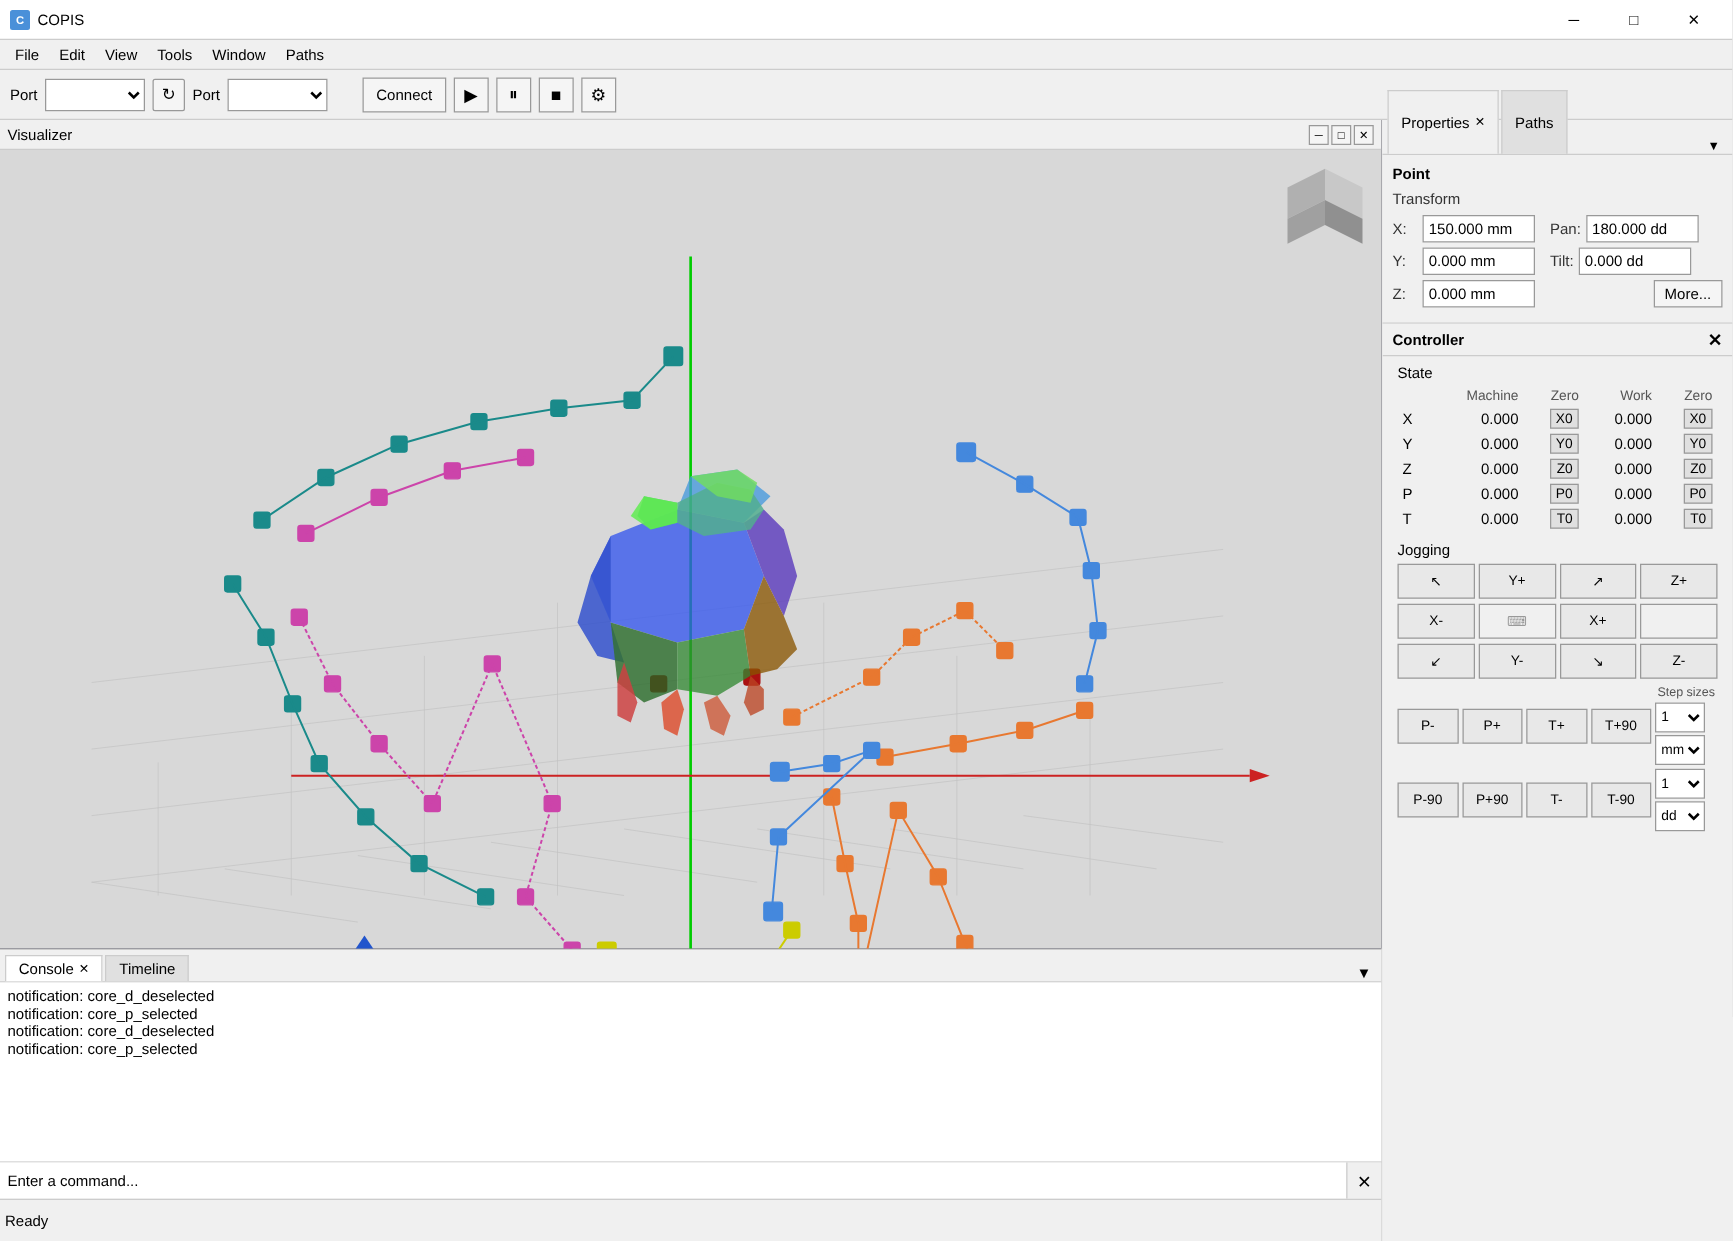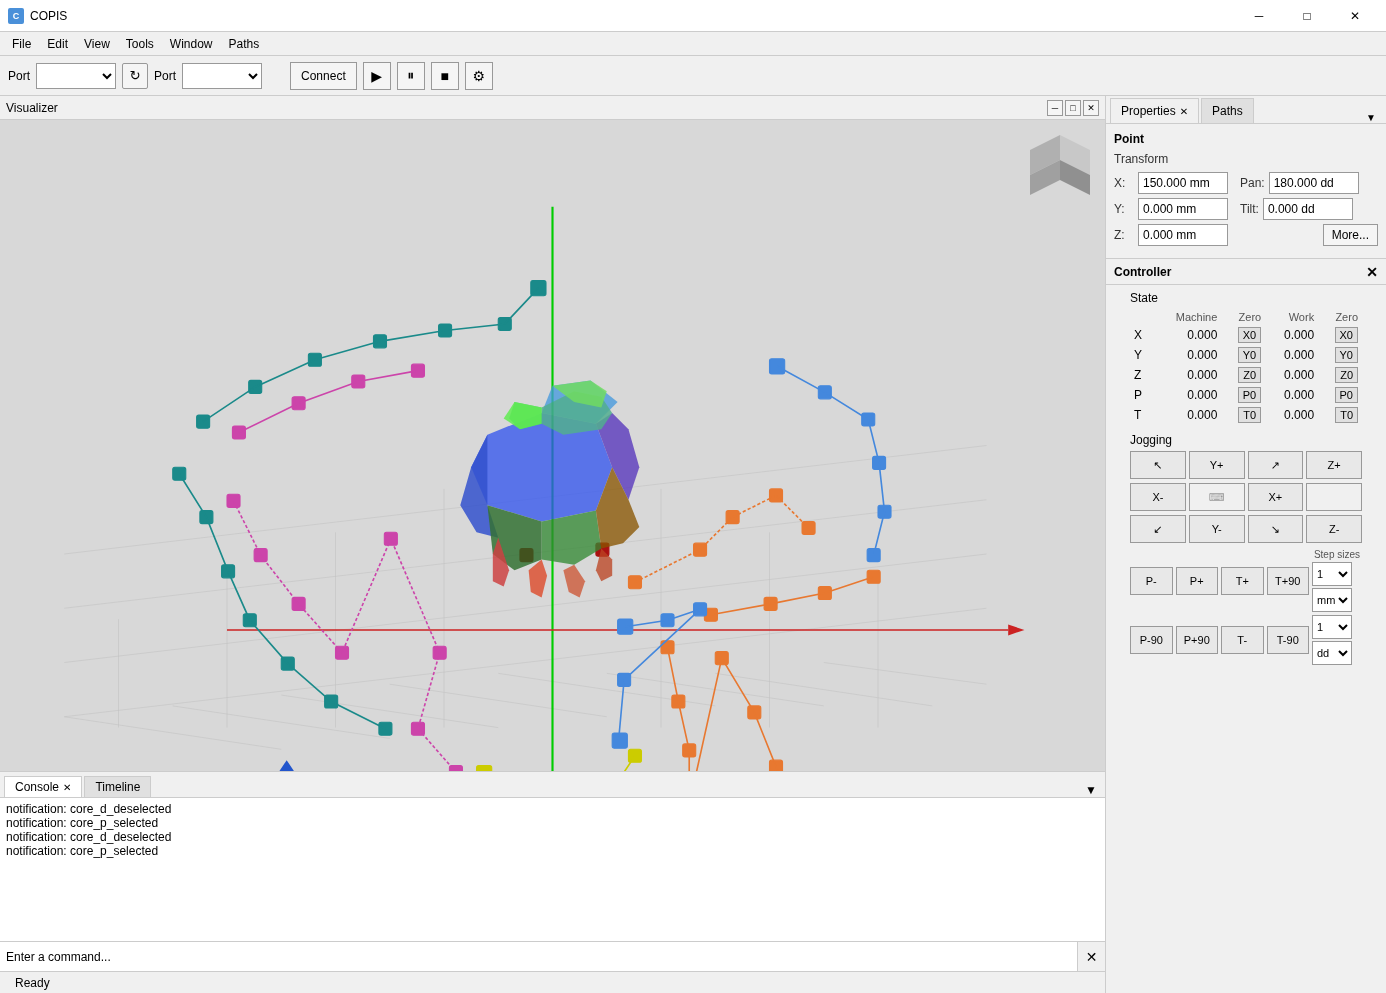--- a/index.html
+++ b/index.html
@@ -45,29 +45,29 @@
     
     #console-panel { height: 200px; display: flex; flex-direction: column; border-top: 1px solid #ccc; }
     #console-tabs { background: #f0f0f0; height: 26px; display: flex; align-items: flex-end; padding: 0 4px; border-bottom: 1px solid #ccc; gap: 2px; }
     .console-tab { padding: 3px 10px; border: 1px solid #ccc; border-bottom: none; background: #e0e0e0; cursor: pointer; font-size: 12px; display: flex; align-items: center; gap: 4px; }
     .console-tab.active { background: #fff; }
     .tab-close { font-size: 10px; cursor: pointer; }
     #console-body { flex: 1; background: white; overflow-y: auto; padding: 4px 6px; font-size: 12px; position: relative; }
     #console-input-row { height: 30px; display: flex; border-top: 1px solid #ccc; }
     #console-input { flex: 1; border: none; padding: 0 6px; font-size: 12px; outline: none; }
     .console-input-close { width: 28px; height: 100%; display: flex; align-items: center; justify-content: center; border-left: 1px solid #ccc; cursor: pointer; font-size: 14px; background: #f0f0f0; }
-    #status-bar { background: #f0f0f0; height: 22px; display: flex; align-items: center; padding: 0 15px; border-top: 1px solid #ccc; font-size: 12px; }
+    #status-bar { background: #f0f0f0; height: 34px; display: flex; align-items: center; padding: 0 4px; border-top: 1px solid #ccc; font-size: 12px; }
     
     
     #right-panel { width: 280px; display: flex; flex-direction: column; background: #f0f0f0; }
     
     
     #properties-panel { background: #f0f0f0; border-bottom: 1px solid #ccc; }
     #properties-tabs { height: 28px; display: flex; align-items: flex-end; padding: 0 4px; gap: 2px; border-bottom: 1px solid #ccc; background: #f0f0f0; }
-    .prop-tab { padding: 5px 10px; border: 1px solid #ccc; border-bottom: none; background: #e0e0e0; cursor: pointer; font-size: 12px; display: flex; align-items: center; gap: 4px; }
+    .prop-tab { padding: 18px 10px; border: 1px solid #ccc; border-bottom: none; background: #e0e0e0; cursor: pointer; font-size: 12px; display: flex; align-items: center; gap: 4px; }
     .prop-tab.active { background: #f0f0f0; }
     .prop-tab-close { font-size: 10px; cursor: pointer; }
     .prop-panel-arrow { margin-left: auto; font-size: 10px; padding: 0 6px; cursor: pointer; }
     
     #properties-body { padding: 8px; }
     .prop-section-title { font-weight: bold; font-size: 12px; margin-bottom: 6px; }
     .prop-subsection { font-size: 12px; margin-bottom: 6px; color: #333; }
     
     .prop-row { display: flex; align-items: center; margin-bottom: 4px; gap: 4px; }
     .prop-label { width: 20px; font-size: 12px; color: #333; }
@@ -78,21 +78,21 @@
     .more-btn { height: 22px; padding: 0 8px; border: 1px solid #999; background: #f5f5f5; cursor: pointer; font-size: 12px; }
     
     
     #cube-preview { position: absolute; top: 10px; right: 10px; width: 70px; height: 70px; }
     
     
     #controller-panel { background: #f0f0f0; flex: 1; display: flex; flex-direction: column; overflow: hidden; }
     #controller-header { height: 26px; display: flex; align-items: center; padding: 0 8px; border-bottom: 1px solid #ccc; font-weight: bold; font-size: 12px; }
     #controller-header .ctrl-close { margin-left: auto; cursor: pointer; font-size: 14px; }
     
-    #controller-body { padding: 6px 24px; overflow-y: auto; flex: 1; }
+    #controller-body { padding: 6px 12px; overflow-y: auto; flex: 1; }
     .ctrl-section-title { font-size: 12px; margin-bottom: 4px; font-weight: normal; }
     
     
     .state-table { width: 100%; border-collapse: collapse; font-size: 12px; margin-bottom: 8px; }
     .state-table th { font-size: 11px; font-weight: normal; color: #555; padding: 2px 4px; text-align: right; }
     .state-table td { padding: 2px 4px; text-align: right; }
     .state-table td:first-child { text-align: left; font-weight: normal; }
     .state-table .zero-btn { background: #e0e0e0; border: 1px solid #999; padding: 1px 4px; cursor: pointer; font-size: 11px; }
     
     

